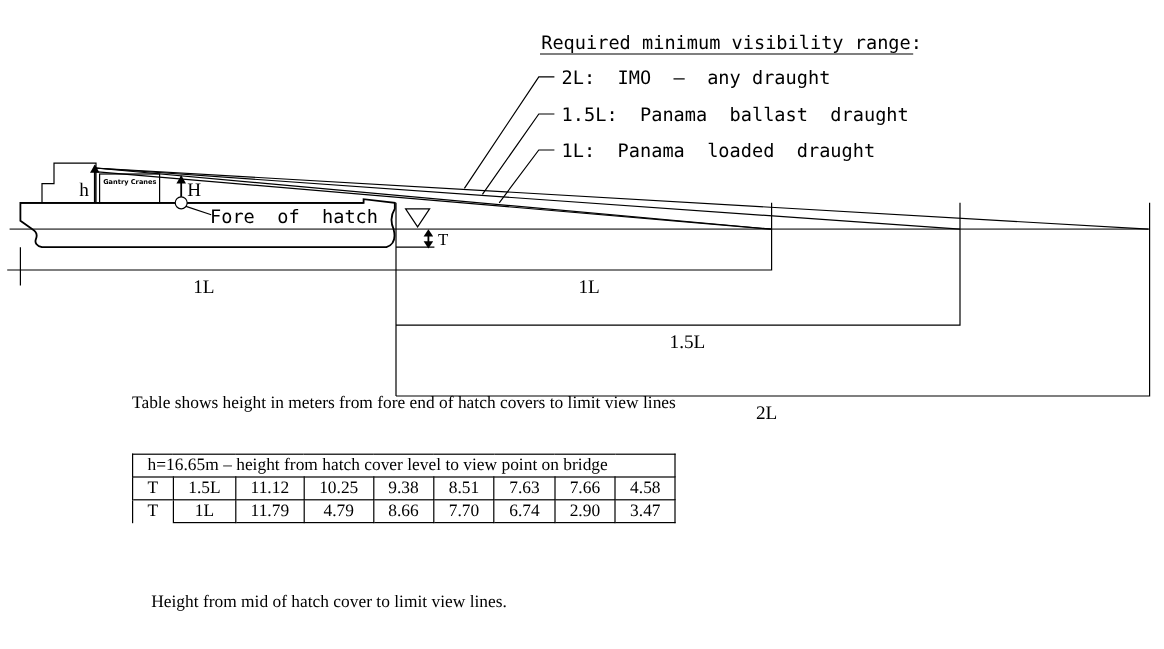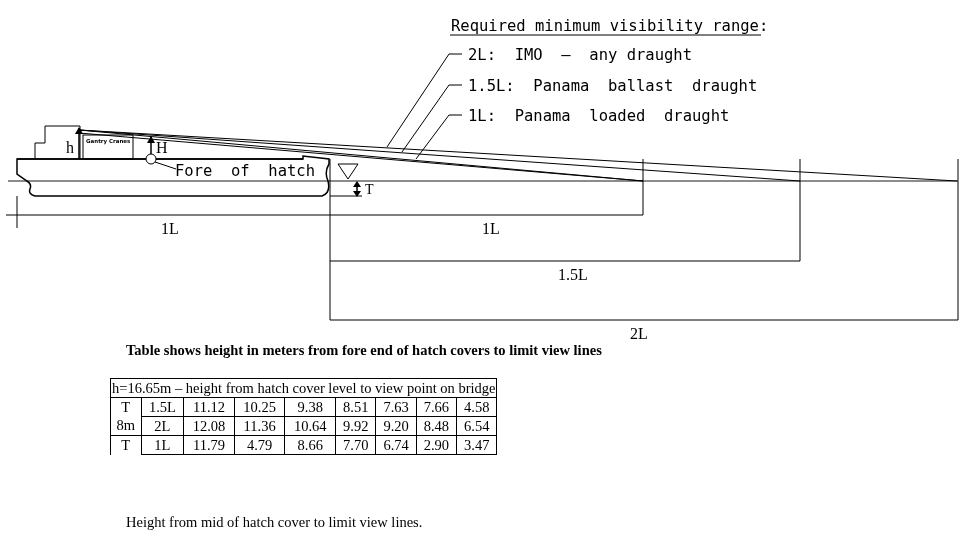--- a/index.html
+++ b/index.html
@@ -1,27 +1,27 @@
 <!DOCTYPE html>
 <html><head>
 <meta charset="utf-8">
 <style>
   html, body { margin:0; padding:0; background:#ffffff; }
   body { width:970px; height:541px; position:relative; overflow:hidden; font-family:"DejaVu Serif", serif; color:#000; }
-  .diagram { position:absolute; left:0; top:6px; width:836px; height:345px; }
+  .diagram { position:absolute; left:0; top:16px; width:836px; height:345px; }
   .diagram svg { display:block; }
   .svgtext-mono { font-family:"DejaVu Sans Mono", monospace; }
   .svgtext-serif { font-family:"Liberation Serif", serif; }
-  .caption { position:absolute; left:110px; top:342px; font-family:"Liberation Serif", serif; font-weight:bold; font-size:14.5px;margin-left:16px; }
+  .caption { position:absolute; left:110px; top:328px; font-family:"Liberation Serif", serif; font-weight:normal; font-size:14.5px; }
   table.h { position:absolute; left:110px; top:378px; border-collapse:collapse; font-family:"Liberation Serif", serif; font-size:14.5px; line-height:17px; }
-  table.h td { border:1px solid #000; padding:0 1px; text-align:center; height:18px; }
+  table.h td { border:1px solid #000; padding:0 12px; text-align:center; height:18px; }
   table.h td.left { text-align:left; }
   table.h td.nb-b { border-bottom:none; }
   table.h td.nb-t { border-top:none; }
-  .footnote { position:absolute; left:126px; top:514px; font-family:"Liberation Serif", serif; font-size:14.5px; }
+  .footnote { position:absolute; left:126px; top:494px; font-family:"Liberation Serif", serif; font-size:14.5px; }
 </style>
 </head>
 <body>
 
 <div class="diagram">
 <svg width="970" height="345" viewBox="0 0 970 345" xmlns="http://www.w3.org/2000/svg">
 
   <text class="svgtext-mono" x="451" y="25" font-size="15.5">Required minimum visibility range:</text>
   <line x1="450" y1="29" x2="761" y2="29" stroke="#000" stroke-width="1"></line>
   <text class="svgtext-mono" x="468" y="54" font-size="15.5" xml:space="preserve">2L:  IMO  –  any draught</text>
@@ -107,31 +107,20 @@
     <td>1.5L</td>
     <td>11.12</td>
     <td>10.25</td>
     <td>9.38</td>
     <td>8.51</td>
     <td>7.63</td>
     <td>7.66</td>
     <td>4.58</td>
   </tr>
   <tr>
-    <td class="nb-t">8m</td>
-    <td>2L</td>
-    <td>12.08</td>
-    <td>11.36</td>
-    <td>10.64</td>
-    <td>9.92</td>
-    <td>9.20</td>
-    <td>8.48</td>
-    <td>6.54</td>
-  </tr>
-  <tr>
     <td class="nb-b">T</td>
     <td>1L</td>
     <td>11.79</td>
     <td>4.79</td>
     <td>8.66</td>
     <td>7.70</td>
     <td>6.74</td>
     <td>2.90</td>
     <td>3.47</td>
   </tr>

